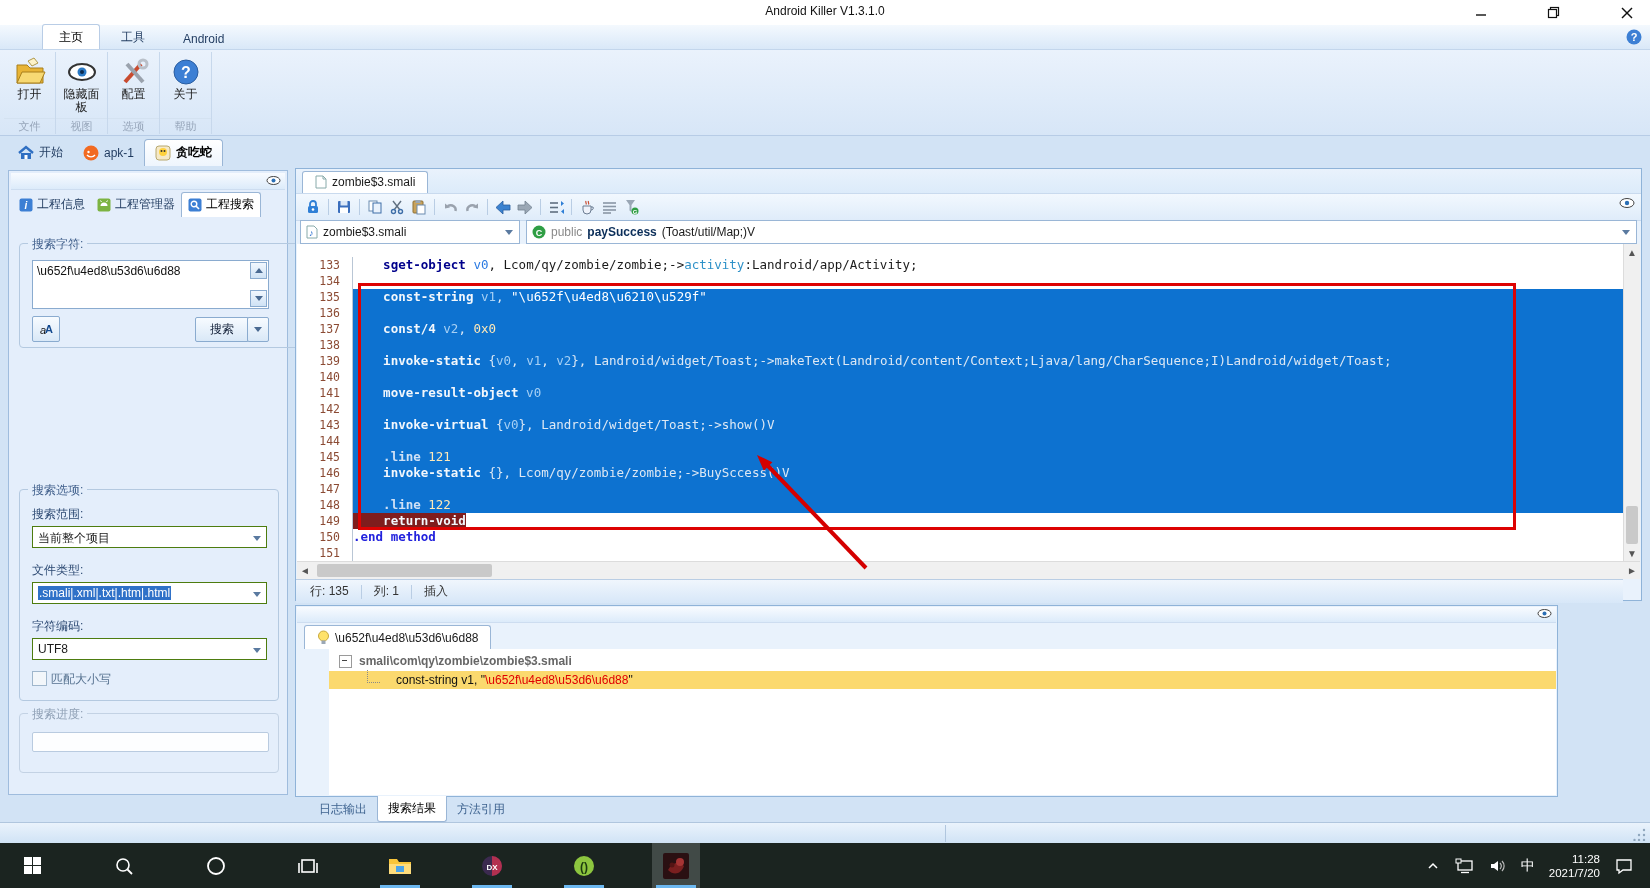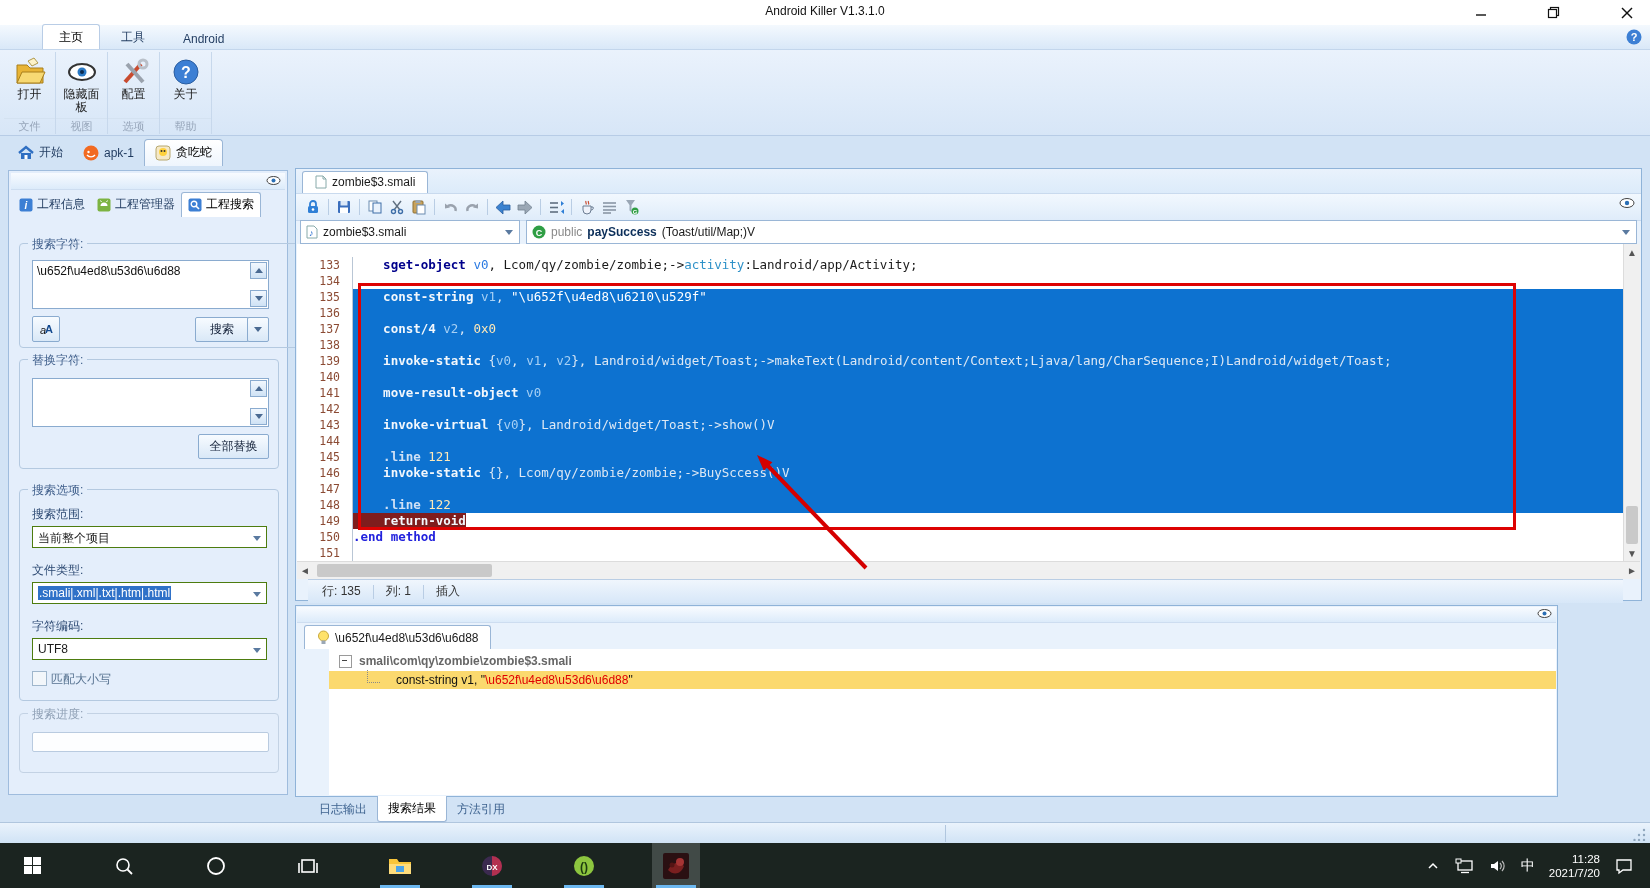--- a/index.html
+++ b/index.html
@@ -31,21 +31,21 @@
   .ric{height:32px;display:flex;align-items:center;}
   .rlabel{width:46px;text-align:center;line-height:13px;color:#1a1a1a;}
   .rcap{height:15px;line-height:15px;color:#97a6ba;font-size:11px;text-align:center;width:100%;
     border-top:1px solid #d4e2f1;}
 
   
   #doctabs{left:0;top:136px;width:1650px;height:30px;background:#d2e3f5;
     display:flex;align-items:flex-end;padding-left:8px;box-sizing:border-box;}
   .dtab{display:flex;align-items:center;gap:5px;padding:4px 10px 5px;color:#1f3a5f;}
   .dtab.active{background:linear-gradient(#ffffff,#eef5fd);border:1px solid #9ab6d6;border-bottom:none;
-    border-radius:4px 4px 0 0;color:#000;}
+    border-radius:4px 4px 0 0;color:#000;font-weight:bold;}
 
   
   #sidebar{left:8px;top:170px;width:280px;height:625px;background:#e4eefb;border:1px solid #9fbcdd;box-sizing:border-box;}
   #sb-strip{position:absolute;left:2px;top:2px;right:2px;height:16px;
     background:linear-gradient(#f8fbff,#dcebfa);border-bottom:1px solid #cdddf0;}
   #sb-strip .ic{position:absolute;right:4px;top:1px;}
   #sb-tabs{position:absolute;left:4px;top:22px;right:4px;height:24px;display:flex;align-items:flex-end;}
   .sbtab{display:flex;align-items:center;gap:4px;padding:3px 6px 4px;color:#1f3a5f;font-size:12px;}
   .sbtab.active{background:#fff;border:1px solid #9ab6d6;border-bottom:none;border-radius:3px 3px 0 0;color:#000;}
   .groupbox{position:absolute;border:1px solid #b4c9e0;border-radius:4px;}
@@ -108,21 +108,21 @@
   .cline.sel .t-num{color:#ffe9b8;}
   .cline.sel .ltx{color:#dde8f4;}
   
   #vscroll{position:absolute;right:0;top:0;width:17px;height:317px;background:#f0f0f0;border-left:1px solid #dcdcdc;box-sizing:border-box;}
   .scrbtn{position:absolute;left:0;width:16px;height:16px;display:flex;align-items:center;justify-content:center;color:#555;background:#f0f0f0;font-size:10px;}
   #vthumb{position:absolute;left:2px;width:12px;top:262px;height:38px;background:#c9c9c9;border-radius:2px;}
   #hscroll{position:absolute;left:1px;right:1px;top:392px;height:18px;background:#f0f0f0;border-top:1px solid #dcdcdc;box-sizing:border-box;}
   #hthumb{position:absolute;left:20px;width:175px;top:2px;height:13px;background:#c9c9c9;border-radius:2px;}
   
   #ed-status{position:absolute;left:0;right:18px;top:410px;height:23px;background:linear-gradient(#f0f6fd,#d7e7f8);
-    border-top:1px solid #b9cde4;display:flex;align-items:center;gap:0;padding-left:14px;color:#333;margin-left:12px;}
+    border-top:1px solid #b9cde4;display:flex;align-items:center;gap:0;padding-left:14px;color:#333;}
   .st-sep{width:1px;height:14px;background:#b9cde4;margin:0 12px;}
 
   
   #results{left:295px;top:605px;width:1263px;height:192px;background:#e9f2fc;border:1px solid #8fb3d8;box-sizing:border-box;}
   #res-strip{position:absolute;left:1px;top:1px;right:1px;height:15px;background:linear-gradient(#f8fbff,#dcebfa);border-bottom:1px solid #cdddf0;}
   #res-strip .ic{position:absolute;right:4px;top:0px;}
   #res-tabrow{position:absolute;left:0;top:16px;right:0;height:27px;display:flex;align-items:flex-end;padding-left:8px;}
   .restab{display:flex;align-items:center;gap:5px;padding:4px 12px 4px;background:#fff;border:1px solid #9ab6d6;border-bottom:none;border-radius:3px 3px 0 0;}
   #res-tree{position:absolute;left:1px;right:1px;top:43px;bottom:1px;background:#fff;margin-left:32px;}
   #tree-file{position:absolute;left:10px;top:5px;display:flex;align-items:center;gap:7px;color:#666;font-weight:bold;}
@@ -360,37 +360,20 @@
           </span>
       </div>
       <div class="btn" style="left:175px;top:73px;width:52px;height:23px;">
         <span>搜索</span>
       </div>
       <div class="btn" style="left:227px;top:73px;width:20px;height:23px;">
         <span class="tri-dn"></span>
       </div>
     </div>
 
-    <div class="groupbox" style="left:10px;top:188px;width:258px;height:108px;">
-      <span class="legend">替换字符:</span>
-      <div class="editbox" style="left:12px;top:18px;width:235px;height:47px;">
-        <span class="val"></span>
-        <div class="spincol">
-          <div class="spinbtn">
-              <span class="tri-up"></span>
-            </div>
-          <div class="spinbtn">
-              <span class="tri-dn"></span>
-            </div>
-        </div>
-      </div>
-      <div class="btn" style="left:178px;top:74px;width:69px;height:23px;">
-        <span>全部替换</span>
-      </div>
-    </div>
 
     <div class="groupbox" style="left:10px;top:318px;width:258px;height:210px;">
       <span class="legend">搜索选项:</span>
       <span class="sblabel" style="left:12px;top:16px;">搜索范围:</span>
       <div class="selbox" style="left:12px;top:36px;width:235px;">
         <span class="sval">当前整个项目</span>
         <span class="sarrow"></span>
       </div>
       <span class="sblabel" style="left:12px;top:72px;">文件类型:</span>
       <div class="selbox" style="left:12px;top:92px;width:235px;">

